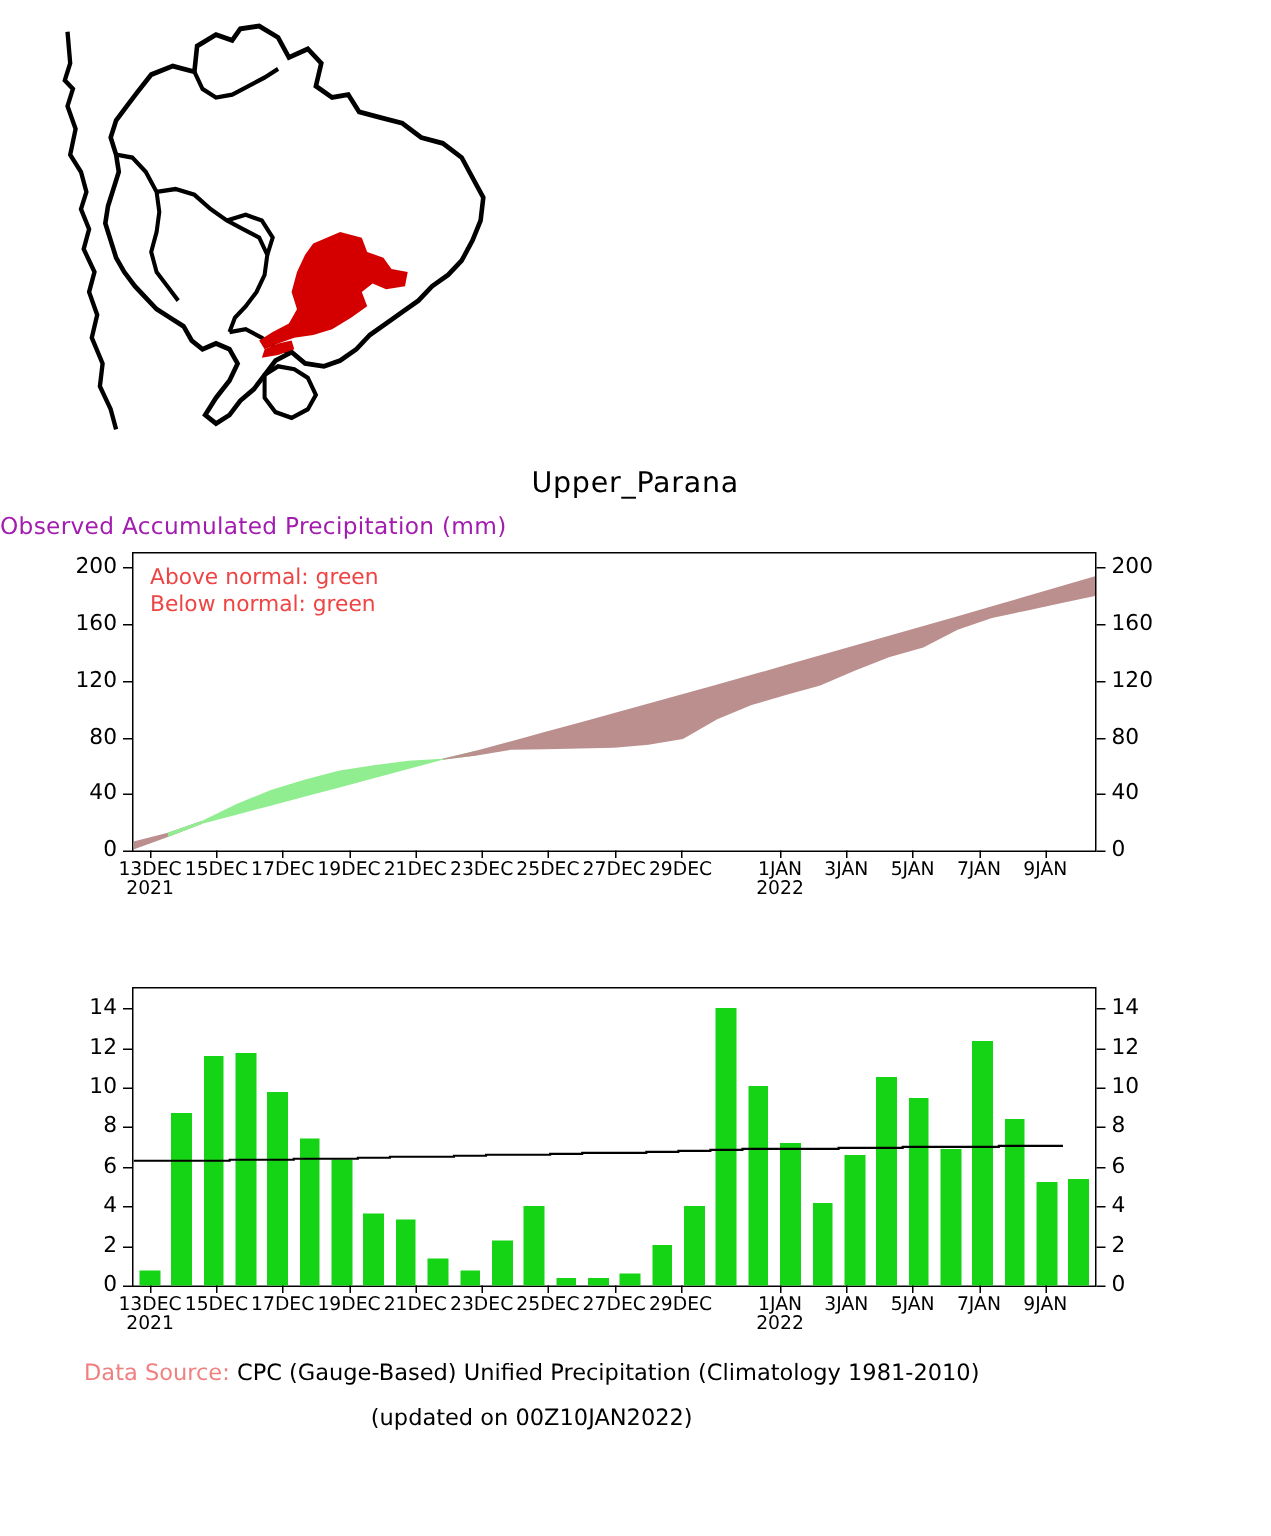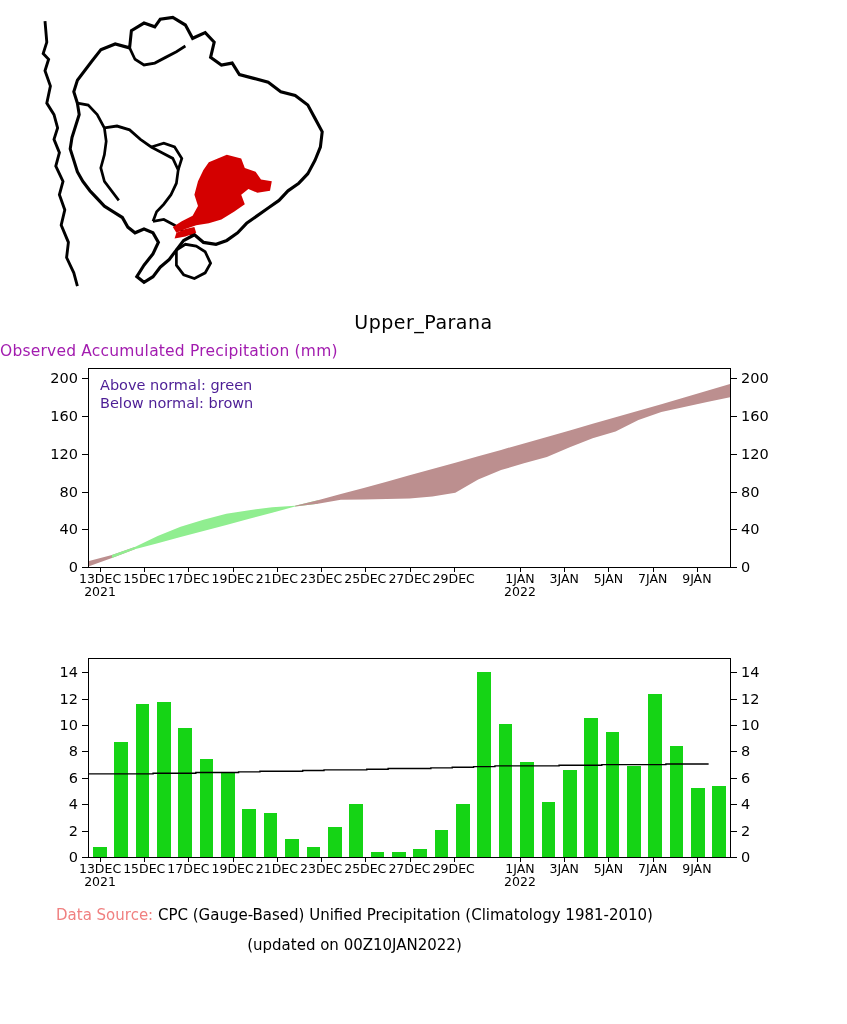--- a/index.html
+++ b/index.html
@@ -83,21 +83,21 @@
     text-align: center;
     transform: translateX(-50%);
     white-space: nowrap;
   }
   .xtick-label .year { display: block; font-size: 12.5px; }
 
   .legend-line {
     position: absolute;
     font-size: 14.5px;
     line-height: 18px;
-    color: #4c1d95;
+    color: #ef4444;
     white-space: nowrap;
   }
 
   
   #accum-area-svg { position: absolute; left: 0; top: 0; }
 
   
   .bar {
     position: absolute;
     bottom: 0;
@@ -164,21 +164,21 @@
 
   <div class="plot-frame" id="accum-frame" style="left:88px;top:28px;width:643px;height:200px;">
     <svg id="accum-area-svg" width="641" height="198" viewBox="0 0 641 198" preserveAspectRatio="none">
         <path d="M0.00 192.06 L22.89 186.12 L45.79 178.11 L45.79 180.18 L22.89 189.04 L0.00 197.25 Z" fill="#bc8f8f" stroke="none"></path>
         <path d="M22.89 186.12 L45.79 178.11 L68.68 166.98 L91.57 157.74 L114.46 150.67 L137.36 144.63 L160.25 141.24 L183.14 138.13 L206.04 136.81 L228.93 131.34 L228.93 134.64 L206.04 137.56 L183.14 143.69 L160.25 149.82 L137.36 155.95 L114.46 162.08 L91.57 168.11 L68.68 174.15 L45.79 180.18 L22.89 189.04 Z" fill="#90ee90" stroke="none"></path>
         <path d="M206.04 136.81 L228.93 131.34 L251.82 125.12 L274.71 118.89 L297.61 112.67 L320.50 106.35 L343.39 100.04 L366.29 93.72 L389.18 87.31 L412.07 80.90 L434.96 74.39 L457.86 67.89 L480.75 61.38 L503.64 54.87 L526.54 48.37 L549.43 41.77 L572.32 35.17 L595.21 28.57 L618.11 21.87 L641.00 15.09 L641.00 28.29 L618.11 33.09 L595.21 38.09 L572.32 42.99 L549.43 50.91 L526.54 62.61 L503.64 69.21 L480.75 78.16 L457.86 88.06 L434.96 94.29 L412.07 101.07 L389.18 110.50 L366.29 123.70 L343.39 127.57 L320.50 129.45 L297.61 130.02 L274.71 130.49 L251.82 130.87 L228.93 134.64 L206.04 137.56 Z" fill="#bc8f8f" stroke="none"></path>
       </svg>
   </div>
 
   <div class="legend-line" style="left:100px;top:36px;">Above normal: green</div>
-  <div class="legend-line" style="left:100px;top:54px;">Below normal: brown</div>
+  <div class="legend-line" style="left:100px;top:54px;">Below normal: green</div>
 
   <div id="accum-yticks-left">
       <div class="tick-mark" style="top: 227px; left: 82px;"></div>
       <div class="ytick-label left" style="top: 227px; left: 0px; width: 78px;">0</div>
       <div class="tick-mark" style="top: 189.286px; left: 82px;"></div>
       <div class="ytick-label left" style="top: 189.286px; left: 0px; width: 78px;">40</div>
       <div class="tick-mark" style="top: 151.571px; left: 82px;"></div>
       <div class="ytick-label left" style="top: 151.571px; left: 0px; width: 78px;">80</div>
       <div class="tick-mark" style="top: 113.857px; left: 82px;"></div>
       <div class="ytick-label left" style="top: 113.857px; left: 0px; width: 78px;">120</div>

